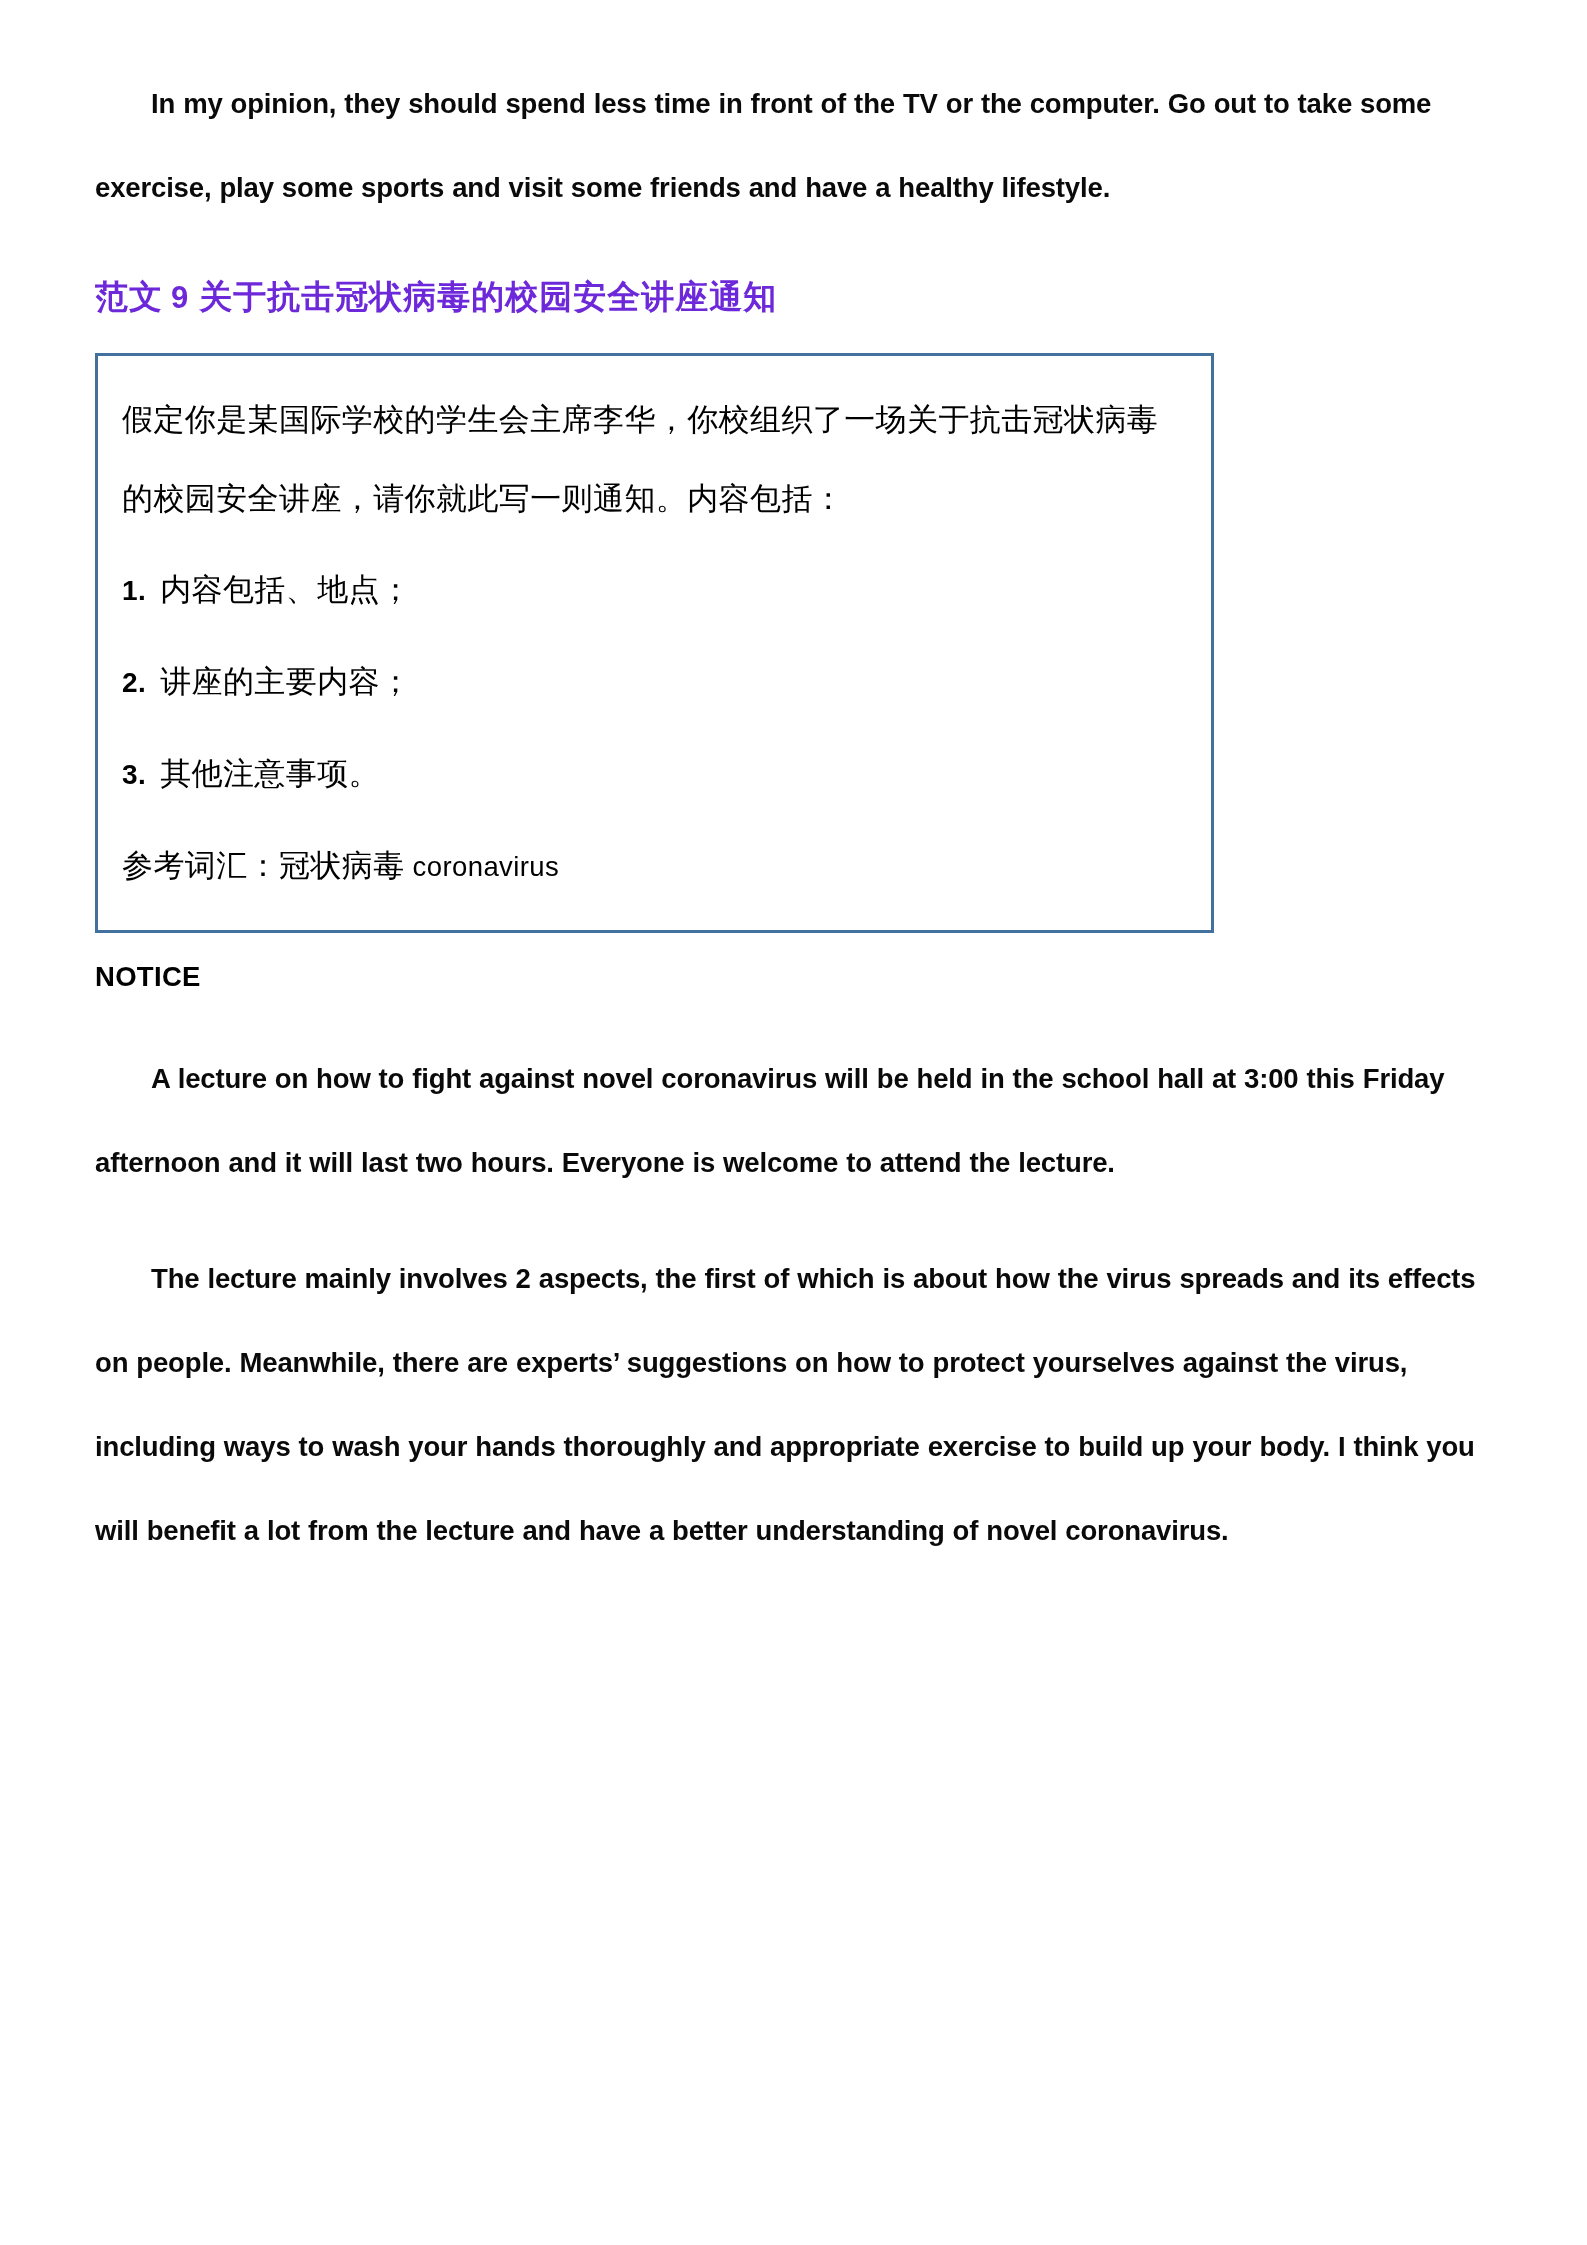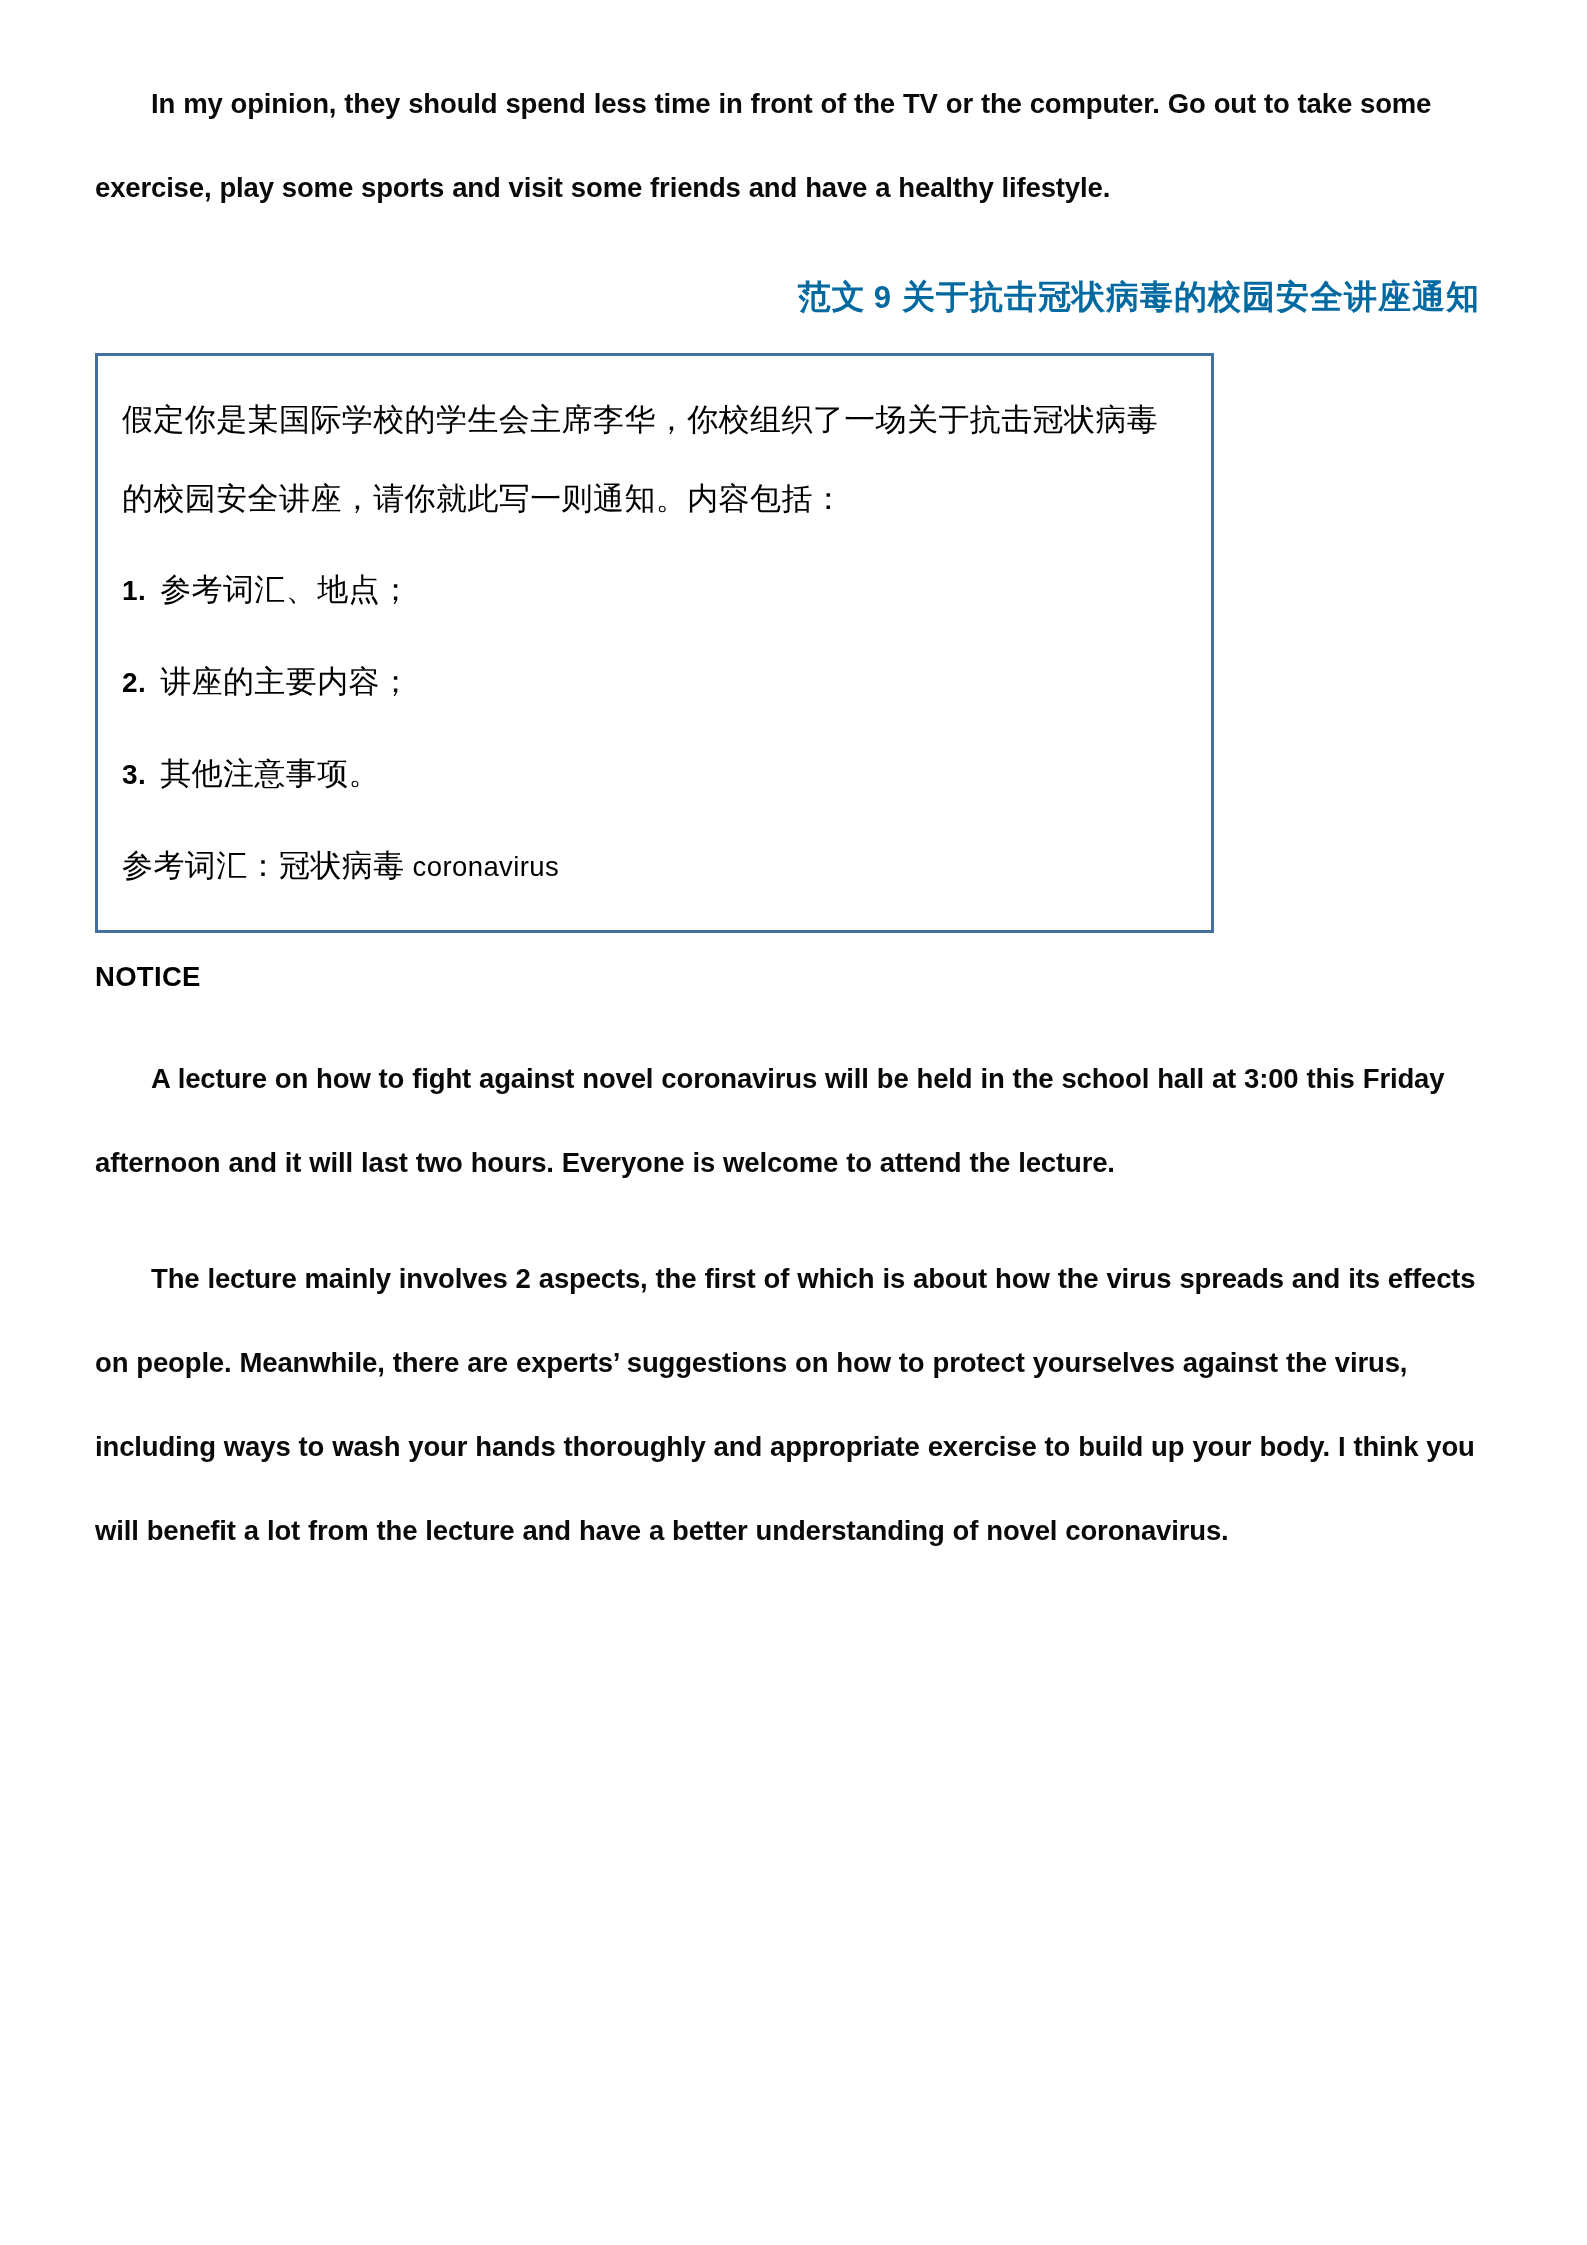--- a/index.html
+++ b/index.html
@@ -43,22 +43,22 @@
     text-align: left;
     word-spacing: 0.5px;
   }
   .en-para.indent { text-indent: 56px; }
 
   
   .section-title {
     font-family: "DejaVu Serif", "Liberation Serif", serif;
     font-weight: bold;
     font-size: 33px;
-    color: #0369a1;
-    text-align: right;
+    color: #6d28d9;
+    text-align: left;
     width: 1385px;
     letter-spacing: 1px;
     line-height: 50px;
   }
   .section-title .num {
     font-family: "Liberation Sans", sans-serif;
     font-weight: bold;
     font-size: 31px;
   }
 
@@ -130,21 +130,21 @@
     <div style="height:30px"></div>
 
     <div class="prompt-box">
 
       <p class="cn-line">假定你是某国际学校的学生会主席李华，你校组织了一场关于抗击冠状病毒的校园安全讲座，请你就此写一则通知。内容包括：</p>
 
       <div class="spacer-sm"></div>
 
       <div class="cn-item">
         <span class="marker">1.</span>
-        <span>参考词汇、地点；</span>
+        <span>内容包括、地点；</span>
       </div>
 
       <div class="spacer-sm"></div>
 
       <div class="cn-item">
         <span class="marker">2.</span>
         <span>讲座的主要内容；</span>
       </div>
 
       <div class="spacer-sm"></div>

